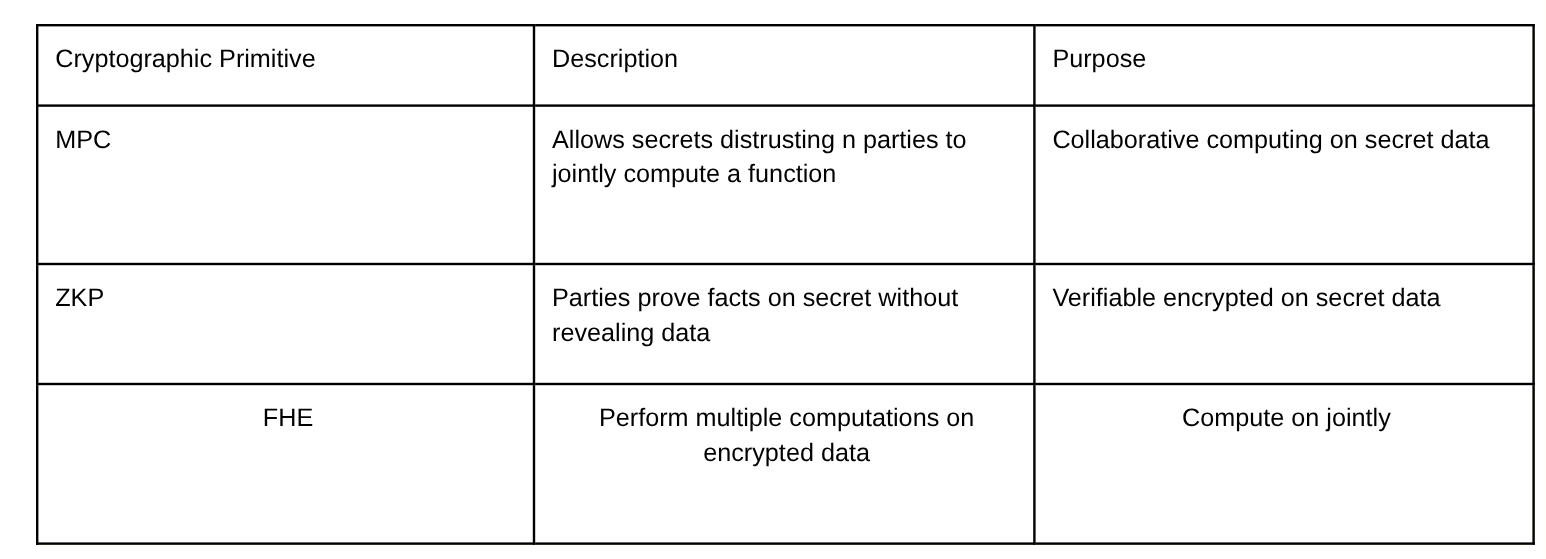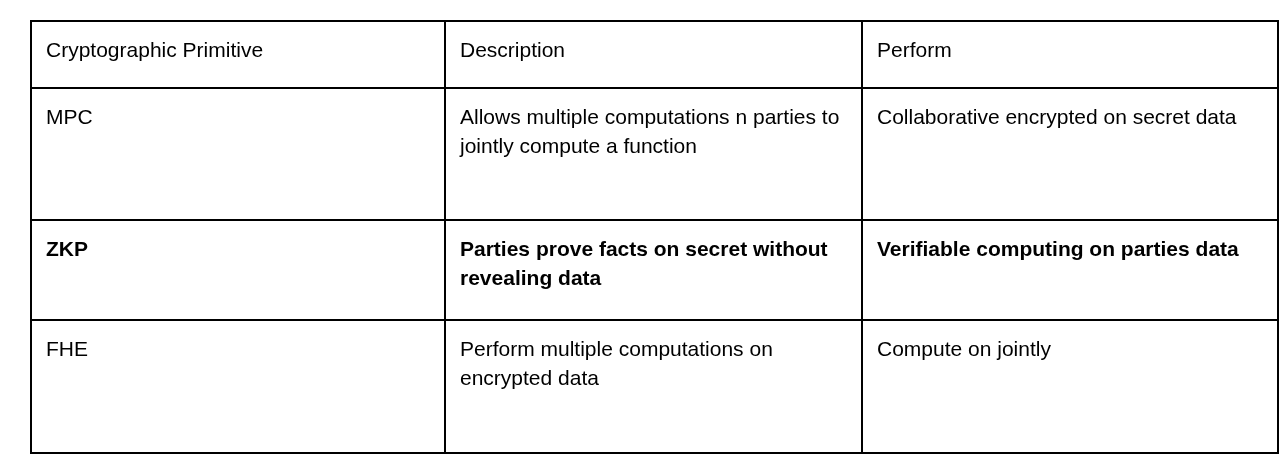--- a/index.html
+++ b/index.html
@@ -48,22 +48,22 @@
     font-size: 21px;
     line-height: 29px;
     color: #000000;
     padding: 13px 10px 13px 14px;
     background: #ffffff;
   }
 
   
   .row-header th { height: 39px; }
   .row-mpc td    { height: 104px; }
-  .row-zkp td    { height: 72px; font-weight: bold; }
-  .row-fhe td    { height: 105px; }
+  .row-zkp td    { height: 72px; }
+  .row-fhe td    { height: 105px; text-align: center; }
 
   .cell-text {
     display: block;
     white-space: pre-line;
   }
 </style>
 </head>
 <body>
 
 <div id="page">
@@ -77,48 +77,48 @@
 
     <thead>
       <tr class="row-header">
         <th>
           <span class="cell-text">Cryptographic Primitive</span>
         </th>
         <th>
           <span class="cell-text">Description</span>
         </th>
         <th>
-          <span class="cell-text">Perform</span>
+          <span class="cell-text">Purpose</span>
         </th>
       </tr>
     </thead>
 
     <tbody>
 
       <tr class="row-mpc">
         <td>
           <span class="cell-text">MPC</span>
         </td>
         <td>
-          <span class="cell-text">Allows multiple computations n parties to jointly compute a function</span>
+          <span class="cell-text">Allows secrets distrusting n parties to jointly compute a function</span>
         </td>
         <td>
-          <span class="cell-text">Collaborative encrypted on secret data</span>
+          <span class="cell-text">Collaborative computing on secret data</span>
         </td>
       </tr>
 
       <tr class="row-zkp">
         <td>
           <span class="cell-text">ZKP</span>
         </td>
         <td>
           <span class="cell-text">Parties prove facts on secret without revealing data</span>
         </td>
         <td>
-          <span class="cell-text">Verifiable computing on parties data</span>
+          <span class="cell-text">Verifiable encrypted on secret data</span>
         </td>
       </tr>
 
       <tr class="row-fhe">
         <td>
           <span class="cell-text">FHE</span>
         </td>
         <td>
           <span class="cell-text">Perform multiple computations on encrypted data</span>
         </td>

